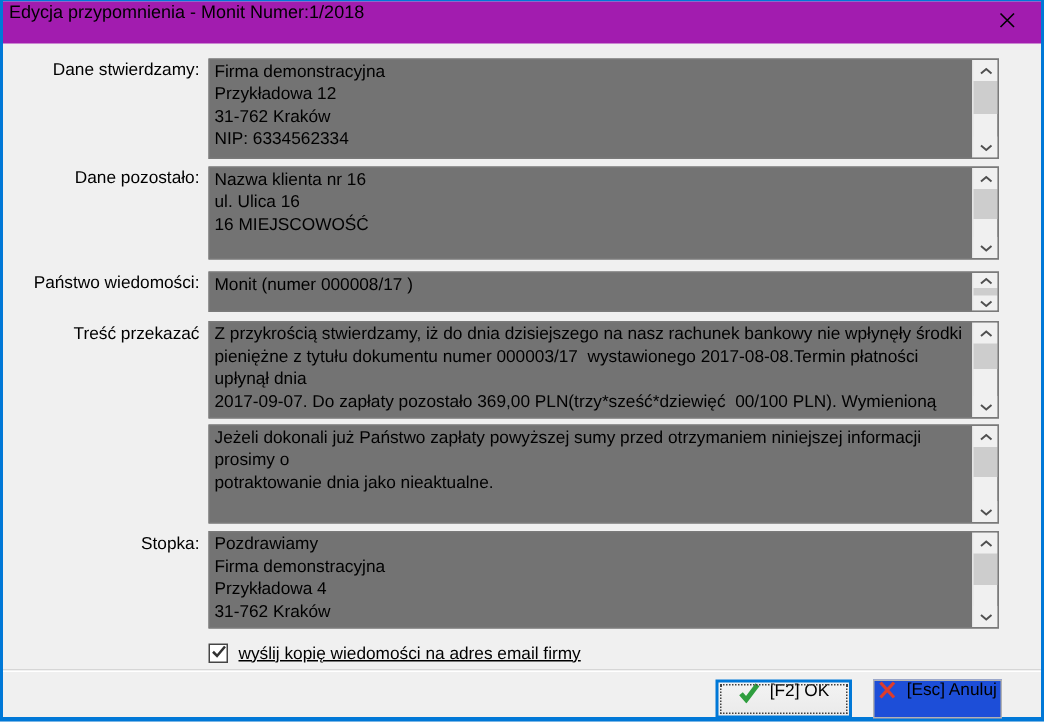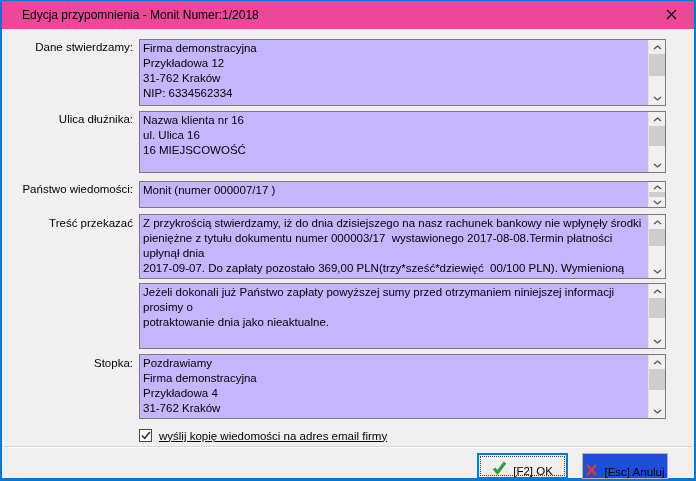--- a/index.html
+++ b/index.html
@@ -18,37 +18,37 @@
   }
   .window{
     position:relative;
     width:696px;height:481px;
     background:#f0f0f0;
     border:solid var(--accent);
     border-width:1px 2px 3px 2px;
   }
   .titlebar{
     position:absolute;left:0;top:0;right:0;height:28px;
-    background:#ec4899;
-    display:flex;align-items:center;
-    padding-left:20px;
+    background:#a21caf;
+    display:flex;
+    padding-left:4px;
   }
   .title{font-size:12px;}
   .close-btn{
     position:absolute;right:8px;top:0;width:30px;height:28px;
     display:flex;align-items:center;justify-content:center;
   }
   .label{
     position:absolute;left:0;width:131px;
     text-align:right;
     white-space:nowrap;
   }
   .fieldbox{
     position:absolute;left:137px;width:527px;
-    background:#c4b5fd;
+    background:#737373;
     border:1px solid #7a7a7a;
     overflow:hidden;
   }
   .fieldtext{
     position:absolute;left:0;top:0;right:17px;bottom:0;
     padding:1px 3px 0 3px;
     line-height:15px;
     white-space:pre-wrap;
     overflow:hidden;
   }
@@ -78,21 +78,21 @@
   }
   .checklabel{margin-left:7px;text-decoration:underline;}
   
   .footer-sep{
     position:absolute;left:0;right:0;top:445px;height:0;
     border-top:1px solid #d6d6d6;
     border-bottom:1px solid #ffffff;
   }
   .btn{
     position:absolute;top:452px;height:26px;
-    display:flex;align-items:flex-end;justify-content:center;
+    display:flex;align-items:flex-start;justify-content:center;
     gap:6px;
     font-size:11.5px;
   }
   .btn-ok{
     left:475px;width:91px;
     background:linear-gradient(#f3f3f3,#eaeaea);
     border:2px solid var(--accent);
   }
   .focus-rect{
     position:absolute;inset:1px;
@@ -137,21 +137,21 @@
           <div class="sb-thumb" style="height:60%"></div>
         </div>
       <div class="sb-btn">
           <svg width="9" height="5" viewBox="0 0 9 5">
             <polyline points="1,1 4.5,4 8,1" fill="none" stroke="#505050" stroke-width="1.3"></polyline>
           </svg>
         </div>
     </div>
   </div>
 
-  <div class="label" style="top:112px">Ulica dłużnika:</div>
+  <div class="label" style="top:112px">Dane pozostało:</div>
   <div class="fieldbox" style="top:110px;height:62px">
     <div class="fieldtext">Nazwa klienta nr 16
 ul. Ulica 16
 16 MIEJSCOWOŚĆ</div>
     <div class="sb">
       <div class="sb-btn">
           <svg width="9" height="5" viewBox="0 0 9 5">
             <polyline points="1,4 4.5,1 8,4" fill="none" stroke="#505050" stroke-width="1.3"></polyline>
           </svg>
         </div>
@@ -161,21 +161,21 @@
       <div class="sb-btn">
           <svg width="9" height="5" viewBox="0 0 9 5">
             <polyline points="1,1 4.5,4 8,1" fill="none" stroke="#505050" stroke-width="1.3"></polyline>
           </svg>
         </div>
     </div>
   </div>
 
   <div class="label" style="top:182px">Państwo wiedomości:</div>
   <div class="fieldbox" style="top:180px;height:27px">
-    <div class="fieldtext">Monit (numer 000007/17 )</div>
+    <div class="fieldtext">Monit (numer 000008/17 )</div>
     <div class="sb small">
       <div class="sb-btn">
           <svg width="9" height="5" viewBox="0 0 9 5">
             <polyline points="1,4 4.5,1 8,4" fill="none" stroke="#505050" stroke-width="1.3"></polyline>
           </svg>
         </div>
       <div class="sb-track">
           <div class="sb-thumb" style="height:100%"></div>
         </div>
       <div class="sb-btn">

